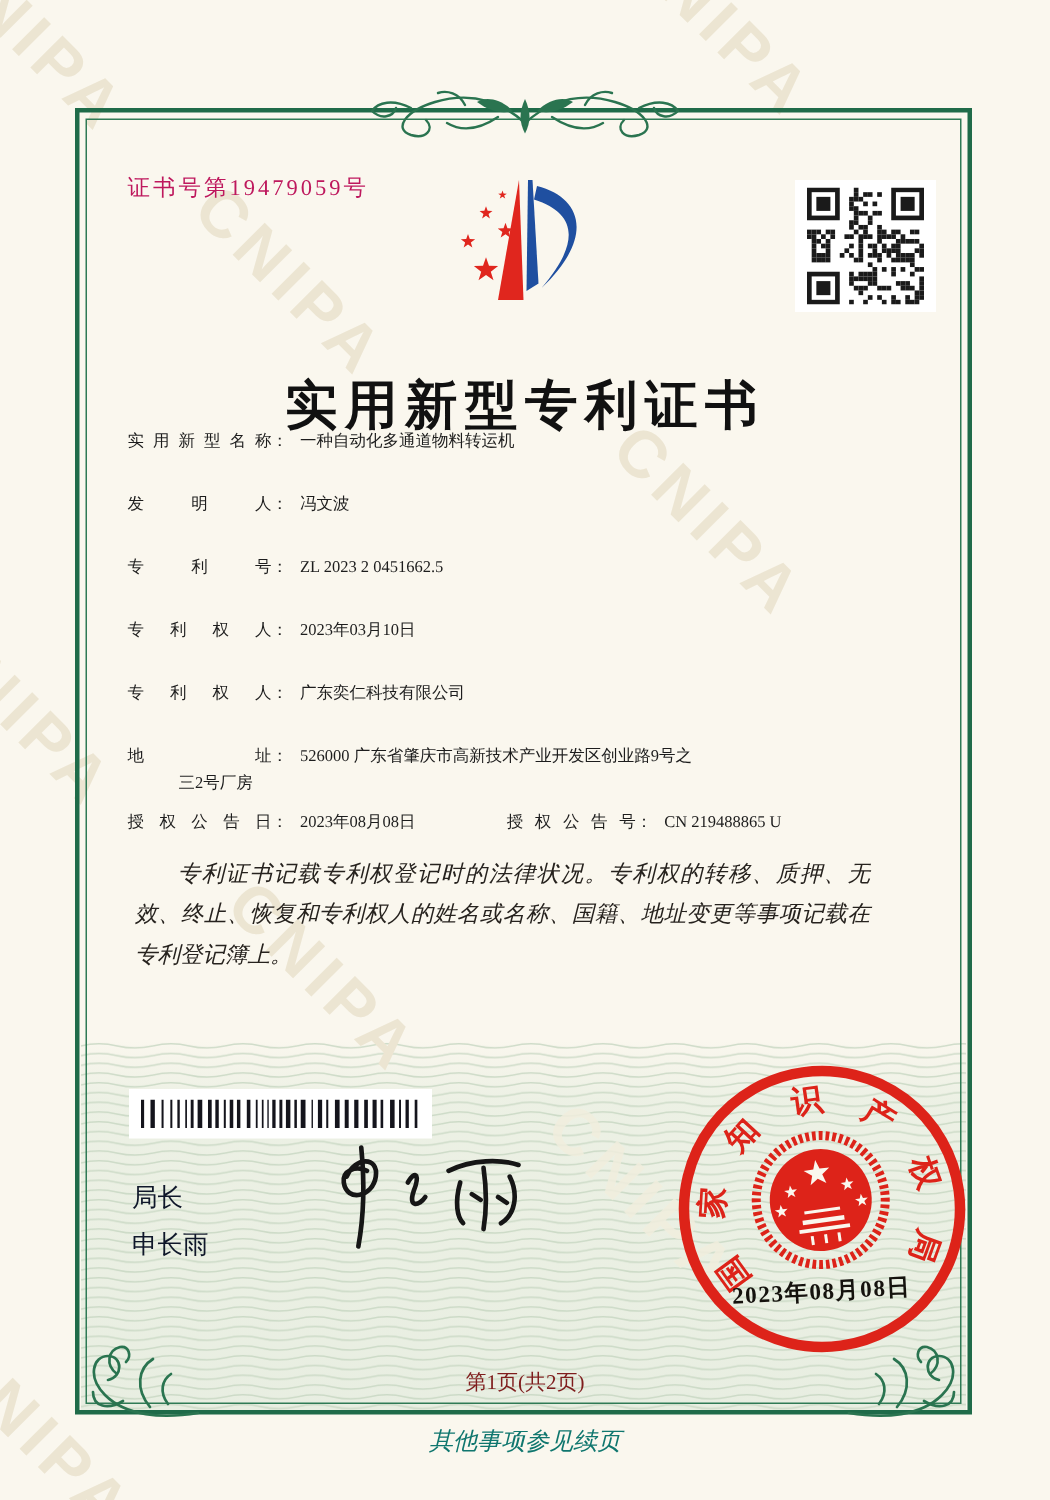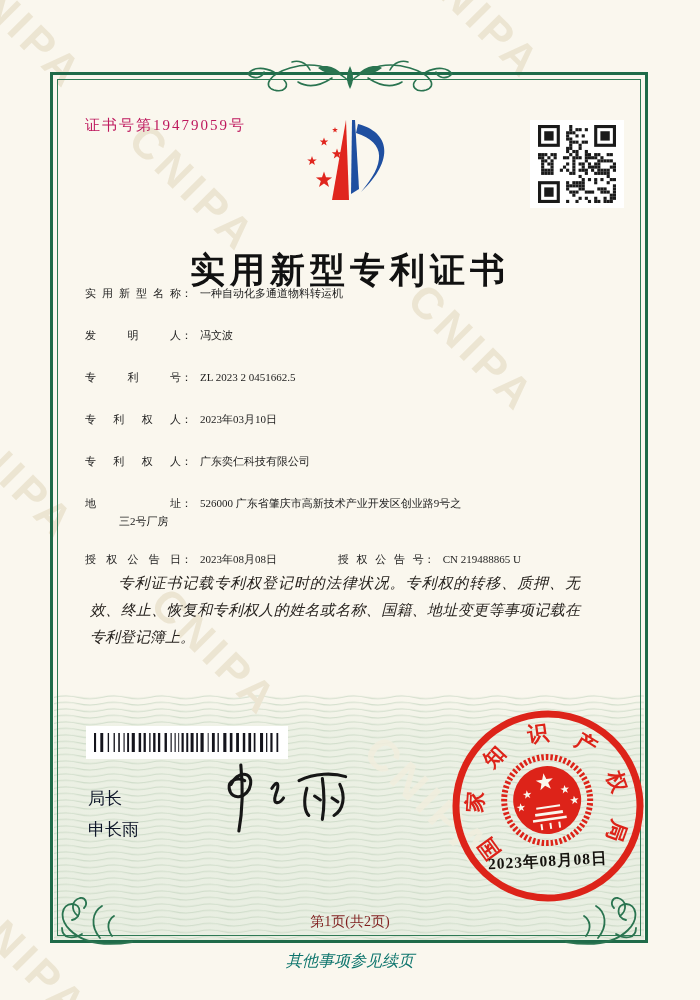--- a/index.html
+++ b/index.html
@@ -24,21 +24,21 @@
   .logo{position:absolute;left:293px;top:112px;}
   .qr-box{position:absolute;left:530px;top:120px;width:94px;height:88px;background:#fff;
       display:flex;align-items:center;justify-content:center;}
   .title{position:absolute;left:0;top:215px;width:100%;text-align:center;
       font-size:35px;font-weight:bold;letter-spacing:5px;color:#111;margin-top:32px;}
   
   .fields{position:absolute;left:85px;top:286px;font-size:11px;width:560px;}
   .row{height:20px;margin-bottom:22px;white-space:nowrap;}
   .lbl{display:inline-block;width:96px;text-align:justify;text-align-last:justify;}
   .colon{display:inline-block;margin-right:8px;}
-  .addr-row{height:auto;margin-bottom:18px;}
+  .addr-row{height:auto;margin-bottom:6px;}
   .addr-l2{margin-left:34px;margin-top:3px;height:20px;}
   .pair2{margin-left:58px;}
   .pair2 .lbl{width:86px;}
   
   .paragraphs{position:absolute;left:90px;top:570px;width:490px;font-size:15px;
       font-style:italic;line-height:27px;text-align:justify;color:#26221e;}
   .paragraphs p{margin:0;text-indent:1.9em;}
   .paragraphs p + p{margin-top:2px;}
   
   .barcode-box{position:absolute;left:86px;top:726px;background:#fff;padding:7px 8px;line-height:0;}

